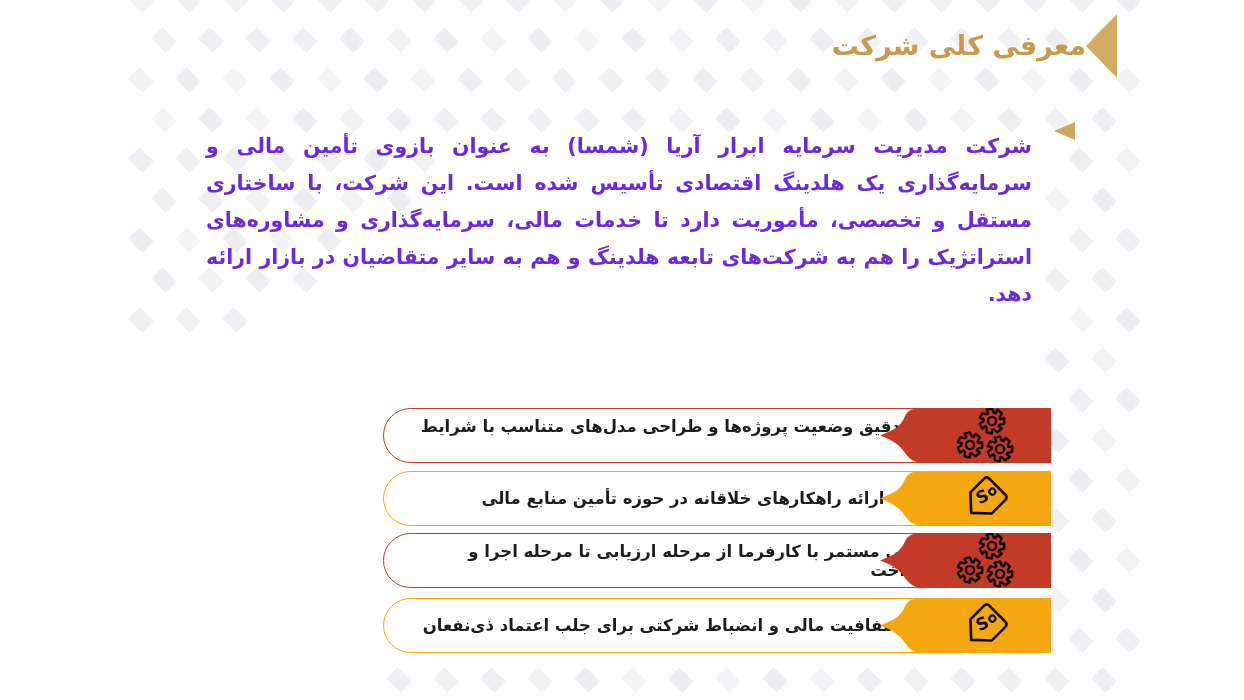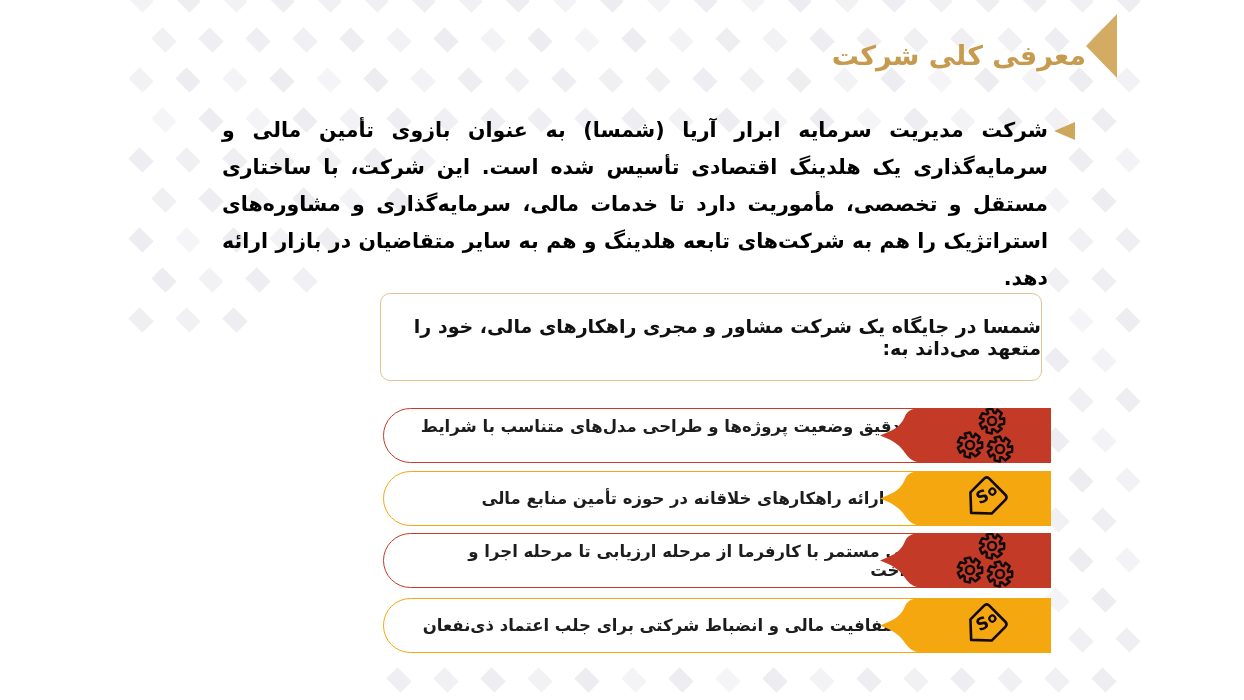--- a/index.html
+++ b/index.html
@@ -13,34 +13,34 @@
   #bg-pattern{position:absolute;inset:0;z-index:0;pointer-events:none;}
   .bg-diamond{position:absolute;width:20px;height:20px;transform:rotate(45deg) scaleY(.8);}
   
   .logo{position:absolute;left:113px;top:18px;width:94px;z-index:2;text-align:center;}
   .logo-text{margin-top:1px;line-height:1.15;}
   .logo-name{display:block;font-size:8px;letter-spacing:3px;color:#3d4e63;font-weight:bold;}
   .logo-sub{display:block;font-size:5.5px;letter-spacing:1.6px;color:#c89a4e;}
   
   .title-row{position:absolute;top:0;right:0;z-index:2;display:flex;align-items:flex-start;}
   .page-title{
-    margin:40px 0 0 14px;font-size:27px;font-weight:bold;color:#c79b4f;direction:rtl;
+    margin:30px 0 0 14px;font-size:27px;font-weight:bold;color:#c79b4f;direction:rtl;
   }
   .big-tri{
     width:0;height:0;margin:14px 127px 0 0;
     border-right:31px solid #d3ab62;border-top:32px solid transparent;border-bottom:32px solid transparent;
   }
   
   .intro-bullet{
     position:absolute;top:122px;right:169px;width:0;height:0;z-index:2;
     border-right:21px solid #cfa75c;border-top:9px solid transparent;border-bottom:9px solid transparent;
   }
   .intro{
     position:absolute;top:112px;right:196px;width:826px;z-index:2;
-    direction:rtl;text-align:justify;font-size:20.5px;font-weight:bold;color:#000000;line-height:37px;margin:0;
+    direction:rtl;text-align:justify;font-size:20.5px;font-weight:bold;color:#6d28d9;line-height:37px;margin:16px;
   }
   
   .commit-box{
     position:absolute;left:380px;top:293px;width:660px;height:86px;z-index:2;
     background:#fff;border:1px solid #dfc593;border-radius:10px;
     display:flex;align-items:center;justify-content:center;
   }
   .commit-box p{margin:0;direction:rtl;font-size:19px;font-weight:bold;color:#111;}
   
   #items{position:absolute;left:383px;top:0;width:668px;height:700px;z-index:2;}
@@ -216,23 +216,20 @@
 
 
   <div class="title-row">
     <h1 class="page-title">معرفی کلی شرکت</h1>
     <div class="big-tri"></div>
   </div>
 
   <div class="intro-bullet"></div>
   <p class="intro">شرکت مدیریت سرمایه ابرار آریا (شمسا) به عنوان بازوی تأمین مالی و سرمایه‌گذاری یک هلدینگ اقتصادی تأسیس شده است. این شرکت، با ساختاری مستقل و تخصصی، مأموریت دارد تا خدمات مالی، سرمایه‌گذاری و مشاوره‌های استراتژیک را هم به شرکت‌های تابعه هلدینگ و هم به سایر متقاضیان در بازار ارائه دهد.</p>
 
-  <div class="commit-box">
-    <p>شمسا در جایگاه یک شرکت مشاور و مجری راهکارهای مالی، خود را متعهد می‌داند به:</p>
-  </div>
 
   <div id="items">
       <div class="row" style="top: 408px;">
     <div class="pill" style="border-color: rgb(195, 59, 38);">
       <span class="pill-label">تحلیل دقیق وضعیت پروژه‌ها و طراحی مدل‌های متناسب با شرایط بازار</span>
     </div>
     <svg class="block-svg" width="181" height="55" viewBox="0 0 181 55">
       <path class="wave" d="M181 0 L48 0 C28 3 42 15 16 25 L10 27.5 C42 39 30 52 52 55 L181 55 Z" fill="#C33B26"></path>
       <g class="icon">
             <path d="M134.2 10.2 L134.2 15.8 L129.7 16.7 L128.6 18.3 L131.8 20.8 L127.4 24.3 L123.9 21.3 L122.0 21.5 L122.0 25.5 L116.6 24.3 L116.7 19.6 L115.4 18.3 L112.2 20.8 L109.8 15.8 L113.5 13.0 L113.7 11.1 L109.8 10.2 L112.2 5.2 L116.7 6.4 L118.3 5.3 L116.6 1.7 L122.0 0.5 L123.9 4.7 L125.7 5.3 L127.4 1.7 L131.8 5.2 L129.7 9.3 L130.3 11.1 Z" fill="none" stroke="#120A0A" stroke-width="2.4" stroke-linejoin="round"></path>

